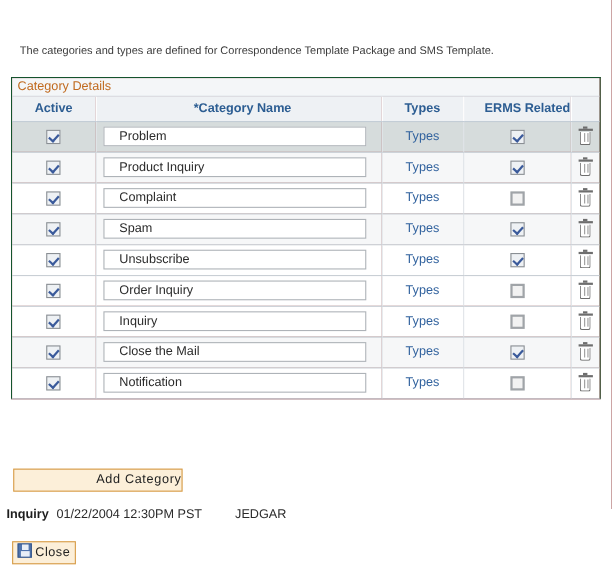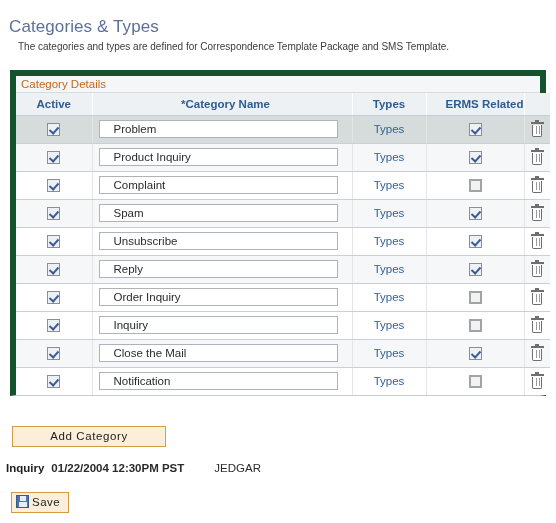--- a/index.html
+++ b/index.html
@@ -44,21 +44,21 @@
     line-height: 17px;
     color: #3b3b3b;
   }
 
   
   .panel {
     position: absolute;
     left: 10px;
     top: 70px;
     width: 536px;
-    border: 6px solid #14532d;
+    border: 1px solid #14532d;
     border-bottom: 1px solid #c3cdd6;
     box-sizing: border-box;
     background: #7f1d1d;
   }
 
   .panel-header {
     height: 17px;
     line-height: 17px;
     padding-left: 5px;
     background: #f4f6f8;
@@ -217,21 +217,21 @@
   .trash .can::after  { left: 5.5px; }
 
   
   .btn {
     display: inline-block;
     background: #fcefd9;
     border: 1px solid #d69b46;
     color: #222222;
     font-family: "Liberation Sans", sans-serif;
     font-size: 11.5px;
-    text-align: center;
+    text-align: right;
     box-sizing: border-box;
     cursor: pointer;
     padding: 0;
   }
 
   .add-category-btn {
     position: absolute;
     left: 12px;
     top: 426px;
     width: 154px;
@@ -245,21 +245,21 @@
     left: 6px;
     top: 462px;
     font-size: 11.5px;
     color: #2b2b2b;
     white-space: nowrap;
   }
   .modified-line .lbl {
     font-weight: bold;
     color: #1d1d1d;
   }
-  .modified-line .val { margin-left: 7px; font-weight: bold; }
+  .modified-line .val { margin-left: 7px; }
   .modified-line .user { margin-left: 30px; }
 
   .save-btn {
     position: absolute;
     left: 11px;
     top: 492px;
     width: 58px;
     height: 21px;
     line-height: 19px;
     text-align: left;
@@ -297,21 +297,20 @@
   .save-btn .save-label {
     font-size: 11.5px;
     letter-spacing: 0.5px;
   }
 </style>
 </head>
 <body>
 
 <div class="page">
 
-  <div class="page-title">Categories &amp; Types</div>
   <div class="page-desc">The categories and types are defined for Correspondence Template Package and SMS Template.</div>
 
   <div class="panel">
     <div class="panel-header">Category Details</div>
 
     <table class="grid">
       <colgroup>
         <col class="c-active">
           <col class="c-name">
           <col class="c-types">
@@ -366,29 +365,20 @@
           </tr>
           <tr class="row-even">
             <td class="cell-center"><span class="cbx checked"></span></td>
             <td>
               <input type="text" class="name-input" value="Unsubscribe" style="">
             </td>
             <td class="cell-center"><a class="types-link">Types</a></td>
             <td class="cell-center"><span class="cbx checked"></span></td>
             <td class="cell-center td-del"><span class="trash"><span class="knob"></span><span class="lid"></span><span class="can"></span></span></td>
           </tr>
-          <tr class="row-odd">
-            <td class="cell-center"><span class="cbx checked"></span></td>
-            <td>
-              <input type="text" class="name-input" value="Reply" style="">
-            </td>
-            <td class="cell-center"><a class="types-link">Types</a></td>
-            <td class="cell-center"><span class="cbx checked"></span></td>
-            <td class="cell-center td-del"><span class="trash"><span class="knob"></span><span class="lid"></span><span class="can"></span></span></td>
-          </tr>
           <tr class="row-even">
             <td class="cell-center"><span class="cbx checked"></span></td>
             <td>
               <input type="text" class="name-input" value="Order Inquiry" style="">
             </td>
             <td class="cell-center"><a class="types-link">Types</a></td>
             <td class="cell-center"><span class="cbx unchecked"></span></td>
             <td class="cell-center td-del"><span class="trash"><span class="knob"></span><span class="lid"></span><span class="can"></span></span></td>
           </tr>
           <tr class="row-even">
@@ -422,16 +412,16 @@
     </table>
   </div>
 
   <button class="btn add-category-btn">Add Category</button>
 
   <div class="modified-line">
     <span class="lbl">Inquiry</span><span class="val">01/22/2004 12:30PM PST</span><span class="user">JEDGAR</span>
   </div>
 
   <button class="btn save-btn">
-    <span class="save-icon"></span><span class="save-label">Save</span>
+    <span class="save-icon"></span><span class="save-label">Close</span>
   </button>
 
 </div>
 
 </body></html>

